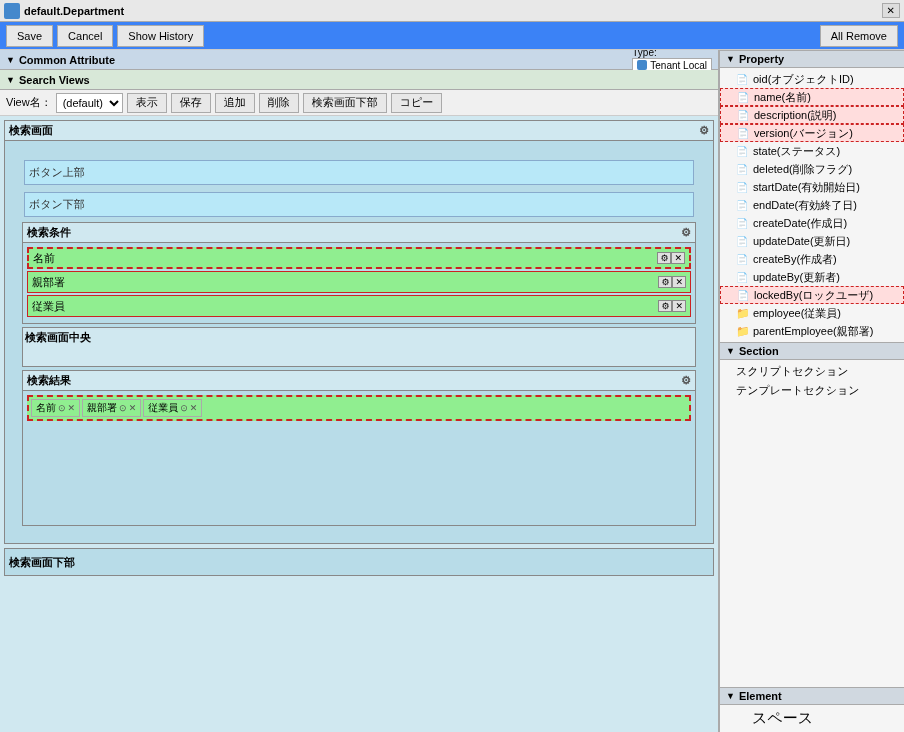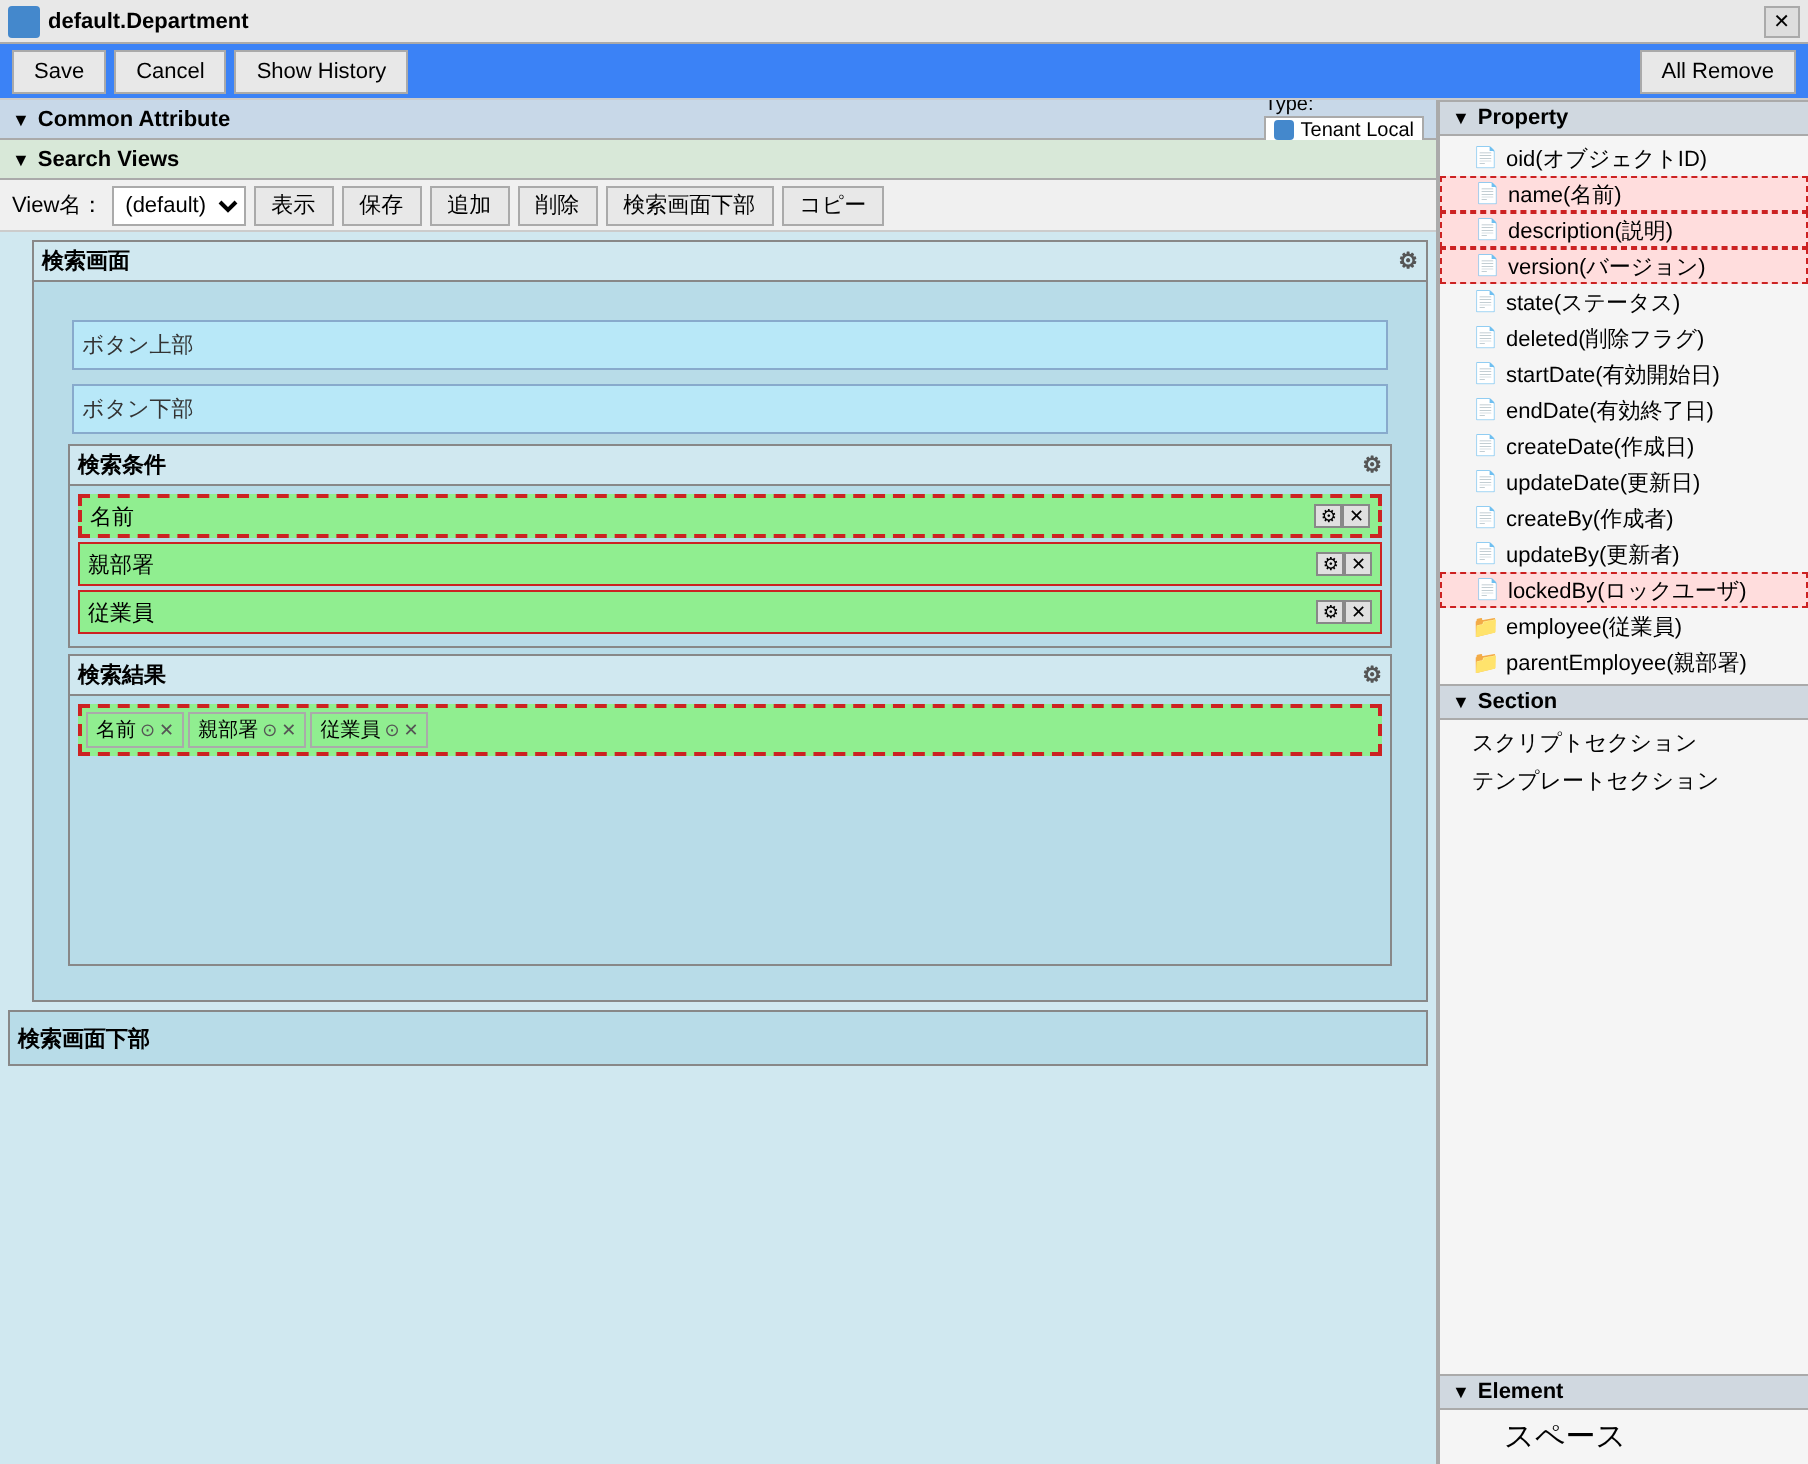--- a/index.html
+++ b/index.html
@@ -72,21 +72,21 @@
 
     
     .center-section { background: #d0e8f0; border: 1px solid #888; padding: 2px; min-height: 40px; }
 
     
     .bottom-panel { background: #b8dce8; border: 1px solid #888; padding: 4px; height: 28px; display: flex; align-items: center; }
 
     .type-badge { display: flex; align-items: center; gap: 3px; font-size: 10px; border: 1px solid #aaa; background: #fff; padding: 1px 4px; }
     .type-dot { width: 10px; height: 10px; background: #4488cc; border-radius: 2px; }
 
-    .panel-box { border: 1px solid #888; background: #7f1d1d; margin-left: 12px; }
+    .panel-box { border: 1px solid #888; background: #7f1d1d; }
     .panel-box-header { background: #d0e8f0; padding: 2px 4px; font-size: 11px; font-weight: bold; display: flex; align-items: center; border-bottom: 1px solid #888; }
     .panel-box-body { background: #b8dce8; padding: 17px; }
 
     .gear { margin-left: auto; cursor: pointer; color: #555; font-size: 11px; }
   </style>
 </head>
 <body>
 
 <div class="title-bar">
   <span class="title-bar-icon" style="display:inline-block;width:16px;height:16px;background:#4488cc;border-radius:2px;"></span>
@@ -168,20 +168,23 @@
                 <span class="condition-icon-btn">✕</span>
               </div>
               <div class="condition-item">
                 <span class="condition-name">従業員</span>
                 <span class="condition-icon-btn">⚙</span>
                 <span class="condition-icon-btn">✕</span>
               </div>
             </div>
           </div>
 
+          <div class="center-section">
+            <span style="font-size:11px;font-weight:bold;">検索画面中央</span>
+          </div>
 
           <div class="search-conditions">
             <div class="conditions-header">
               <span>検索結果</span>
               <span class="gear">⚙</span>
             </div>
             <div class="conditions-body">
               <div class="result-items dashed-red">
                 <div class="result-tag">
                   <span>名前</span>

